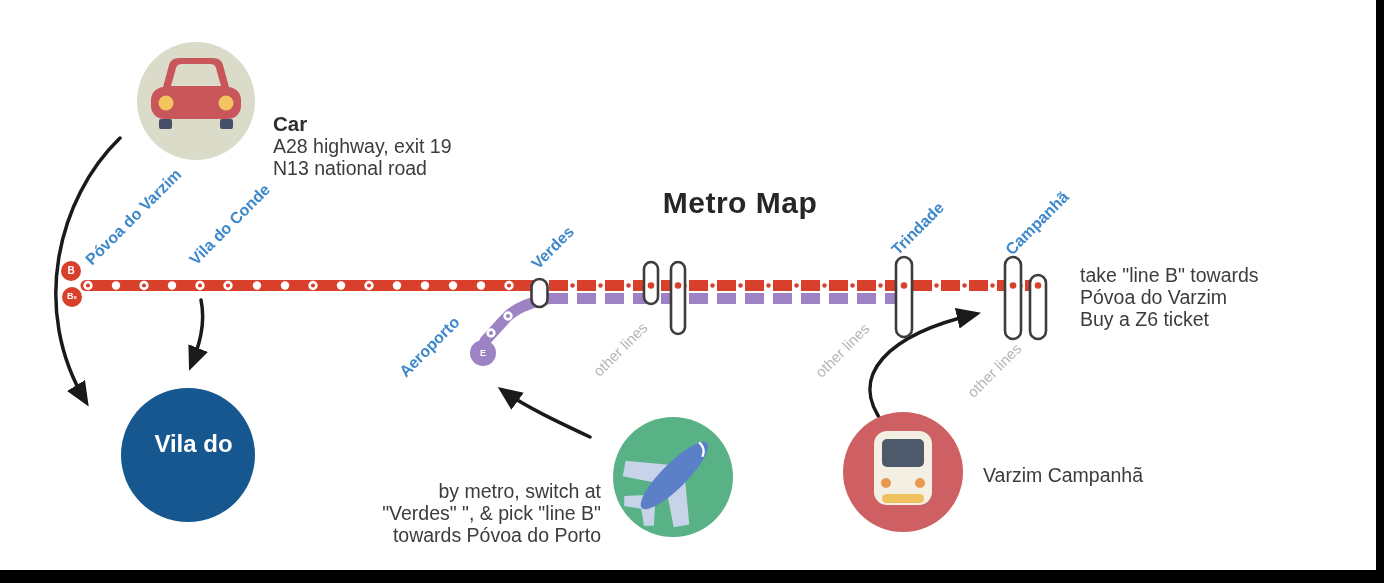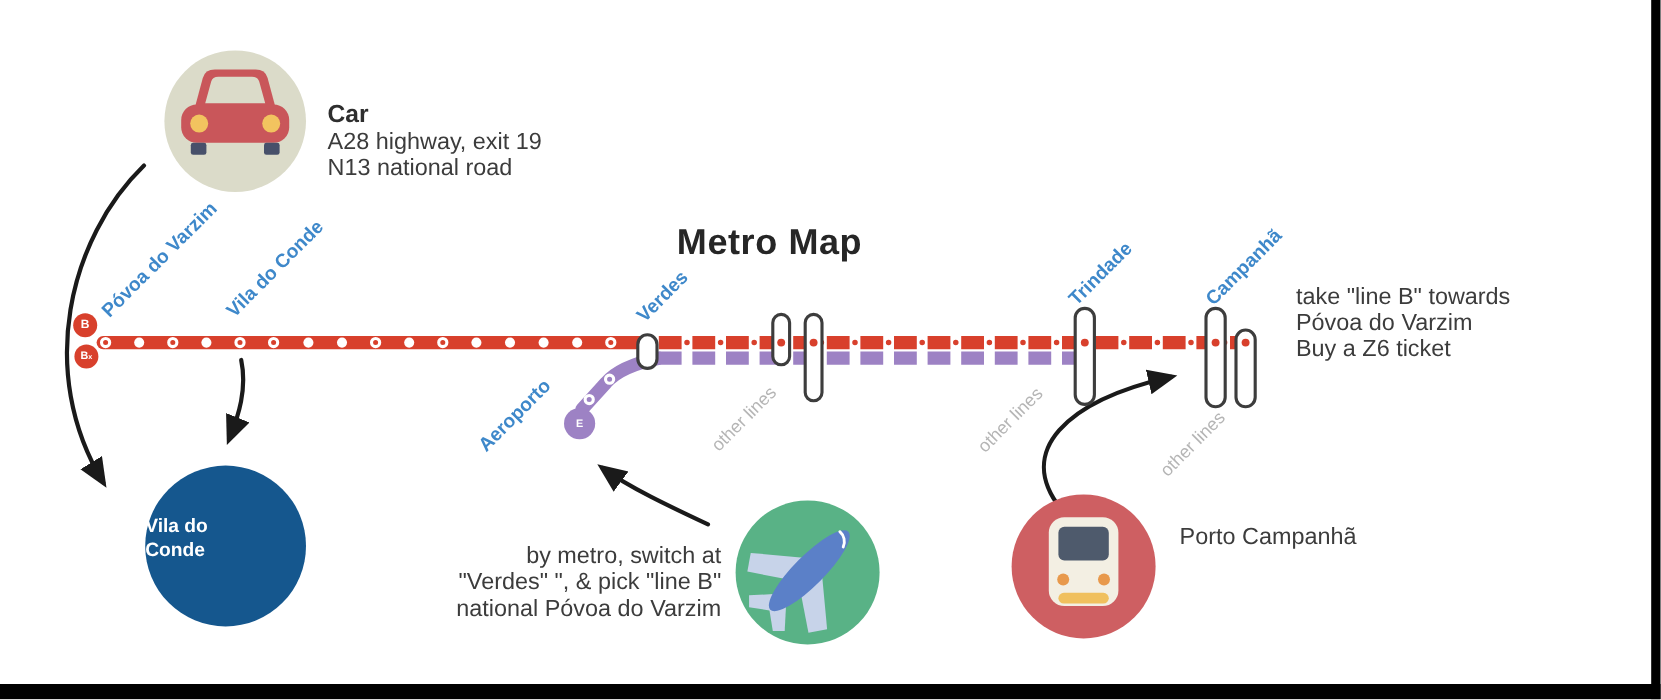--- a/index.html
+++ b/index.html
@@ -2,32 +2,32 @@
 <html><head>
 <meta charset="utf-8">
 <style>
   html,body{margin:0;padding:0;background:#ffffff;}
   #stage{
     position:relative;width:1384px;height:583px;background:#ffffff;overflow:hidden;
     font-family:"Liberation Sans", sans-serif;color:#3a3a3a;
   }
   #diagram-svg{position:absolute;left:0;top:0;}
   .capsule{fill:#ffffff;stroke:#3d3d3d;stroke-width:2.6;}
-  .note{position:absolute;font-size:19.5px;line-height:1.13;color:#3c3c3c;}
+  .note{position:absolute;font-size:19.5px;line-height:1.13;color:#3c3c3c;margin-top:28px;}
   .note .t{font-weight:700;color:#2e2e2e;font-size:20.5px;}
   .note.right{text-align:right;}
   .st{position:absolute;transform-origin:0 100%;transform:rotate(-45deg);
       white-space:nowrap;color:#3e88ca;font-weight:700;font-size:16px;line-height:1;}
   .ol{position:absolute;transform-origin:0 100%;transform:rotate(-45deg);
       white-space:nowrap;color:#b5b5b5;font-weight:400;font-size:15px;line-height:1;}
   .badge-label{position:absolute;color:#ffffff;font-weight:700;text-align:center;line-height:1;}
-  #title{position:absolute;left:564px;top:186px;width:300px;text-align:left;
+  #title{position:absolute;left:590px;top:186px;width:300px;text-align:center;
          font-size:30px;font-weight:600;color:#262626;letter-spacing:.5px;}
-  #dest-label{position:absolute;left:121px;top:429px;width:145px;text-align:left;
-              color:#ffffff;font-size:16px;font-weight:600;line-height:1.25;}
+  #dest-label{position:absolute;left:121px;top:429px;width:145px;text-align:center;
+              color:#ffffff;font-size:24px;font-weight:600;line-height:1.25;}
   .border-bar{position:absolute;background:#000000;}
 </style>
 </head>
 <body>
 
 <div id="stage">
 
   <svg id="diagram-svg" width="1384" height="583" viewBox="0 0 1384 583">
     <defs>
       <marker id="ah" markerWidth="9" markerHeight="8" refX="5.5" refY="3" orient="auto">
@@ -146,40 +146,39 @@
   <div class="st" style="left:408px;top:364px;">Aeroporto</div>
   <div class="st" style="left:900px;top:242px;">Trindade</div>
   <div class="st" style="left:1014px;top:242px;">Campanhã</div>
 
   <div class="ol" style="left:601px;top:364px;">other lines</div>
   <div class="ol" style="left:823px;top:365px;">other lines</div>
   <div class="ol" style="left:975px;top:385px;">other lines</div>
 
   <div id="dest-label">
     <div>Vila do</div>
-    <div>Conde</div>
   </div>
 
   <div class="note" style="left:273px;top:84px;">
     <div class="t">Car</div>
     <div>A28 highway, exit 19</div>
     <div>N13 national road</div>
   </div>
 
   <div class="note" style="left:1080px;top:236px;">
     <div>take "line B" towards</div>
     <div>Póvoa do Varzim</div>
     <div>Buy a Z6 ticket</div>
   </div>
 
   <div class="note right" style="left:301px;top:452px;width:300px;">
     <div>by metro, switch at</div>
     <div>"Verdes" ", &amp; pick "line B"</div>
-    <div>national Póvoa do Varzim</div>
+    <div>towards Póvoa do Porto</div>
   </div>
 
   <div class="note" style="left:983px;top:436px;">
-    <div>Porto Campanhã</div>
+    <div>Varzim Campanhã</div>
   </div>
 
   <div class="border-bar" style="left:0;top:570px;width:1384px;height:13px;"></div>
   <div class="border-bar" style="left:1376px;top:0;width:8px;height:583px;"></div>
 </div>
 
 </body></html>

